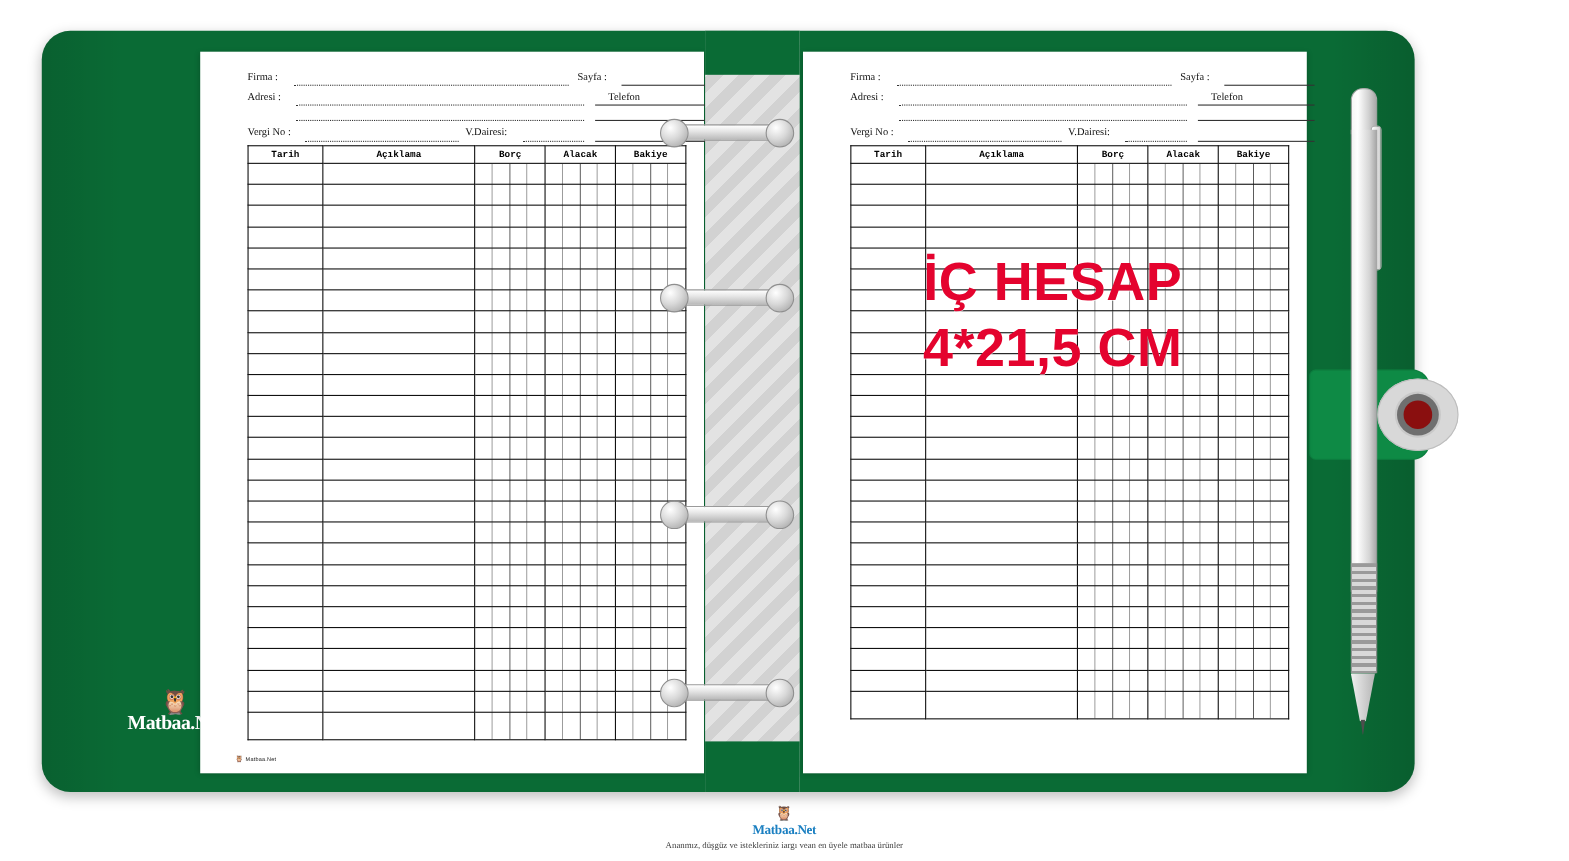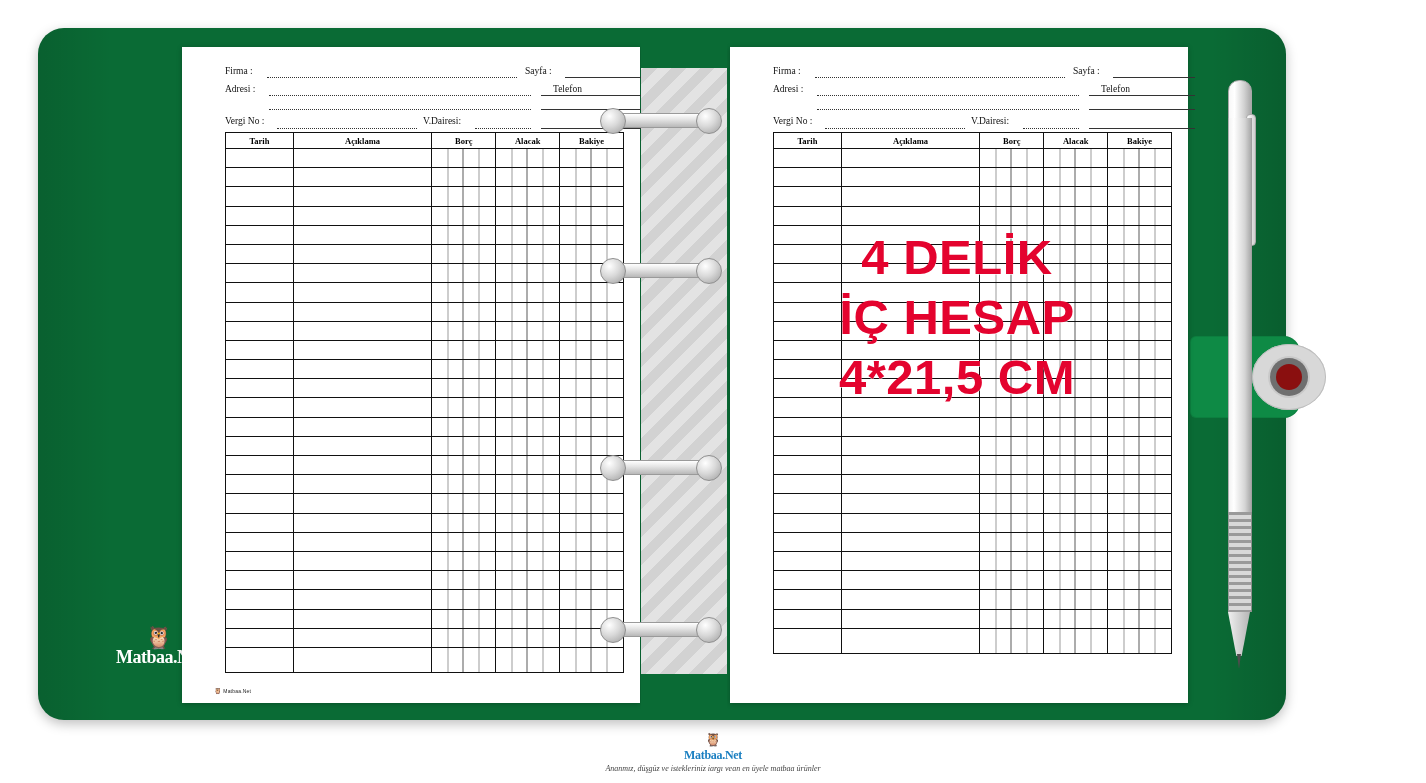--- a/index.html
+++ b/index.html
@@ -110,21 +110,21 @@
     border-bottom: 1px dotted #333;
     height: 1px;
   }
   .fh-line.solid { border-bottom: 1px solid #333; }
 
   
   table.ledger {
     width: 100%;
     border-collapse: collapse;
     table-layout: fixed;
-    font-family: Liberation Serif, serif;
+    font-family: Liberation Mono, monospace;
   }
   table.ledger th {
     border: 1px solid #111;
     font-size: 8.5px;
     font-weight: bold;
     height: 15px;
     padding: 0;
     text-align: center;
   }
   table.ledger td {
@@ -321,21 +321,20 @@
   }
   .brand-bottom .name {
     font-family: "Liberation Serif", serif;
     font-weight: bold;
     font-size: 12px;
     color: #1a7fc1;
     letter-spacing: -0.3px;
   }
   .brand-bottom .tag {
     font-family: "Liberation Serif", serif;
-    font-style: italic;
     font-size: 8px;
     color: #444;
     margin-top: 1px;
   }
 </style>
 </head>
 <body>
 
 <div class="stage">
 
@@ -844,21 +843,20 @@
   <div class="pen">
     <div class="top-cap"></div>
     <div class="clip"></div>
     <div class="barrel"></div>
     <div class="grip"></div>
     <div class="cone"></div>
     <div class="tip"></div>
   </div>
 
   <div class="overlay">
-    <div>4 DELİK</div>
     <div>İÇ HESAP</div>
     <div>4*21,5 CM</div>
   </div>
 
   <div class="brand-bottom">
     <span class="bird">🦉</span>
     <span class="name">Matbaa.Net</span>
     <div class="tag">Ananmız, düşgüz ve istekleriniz iargı vean en üyele matbaa ürünler</div>
   </div>
 

